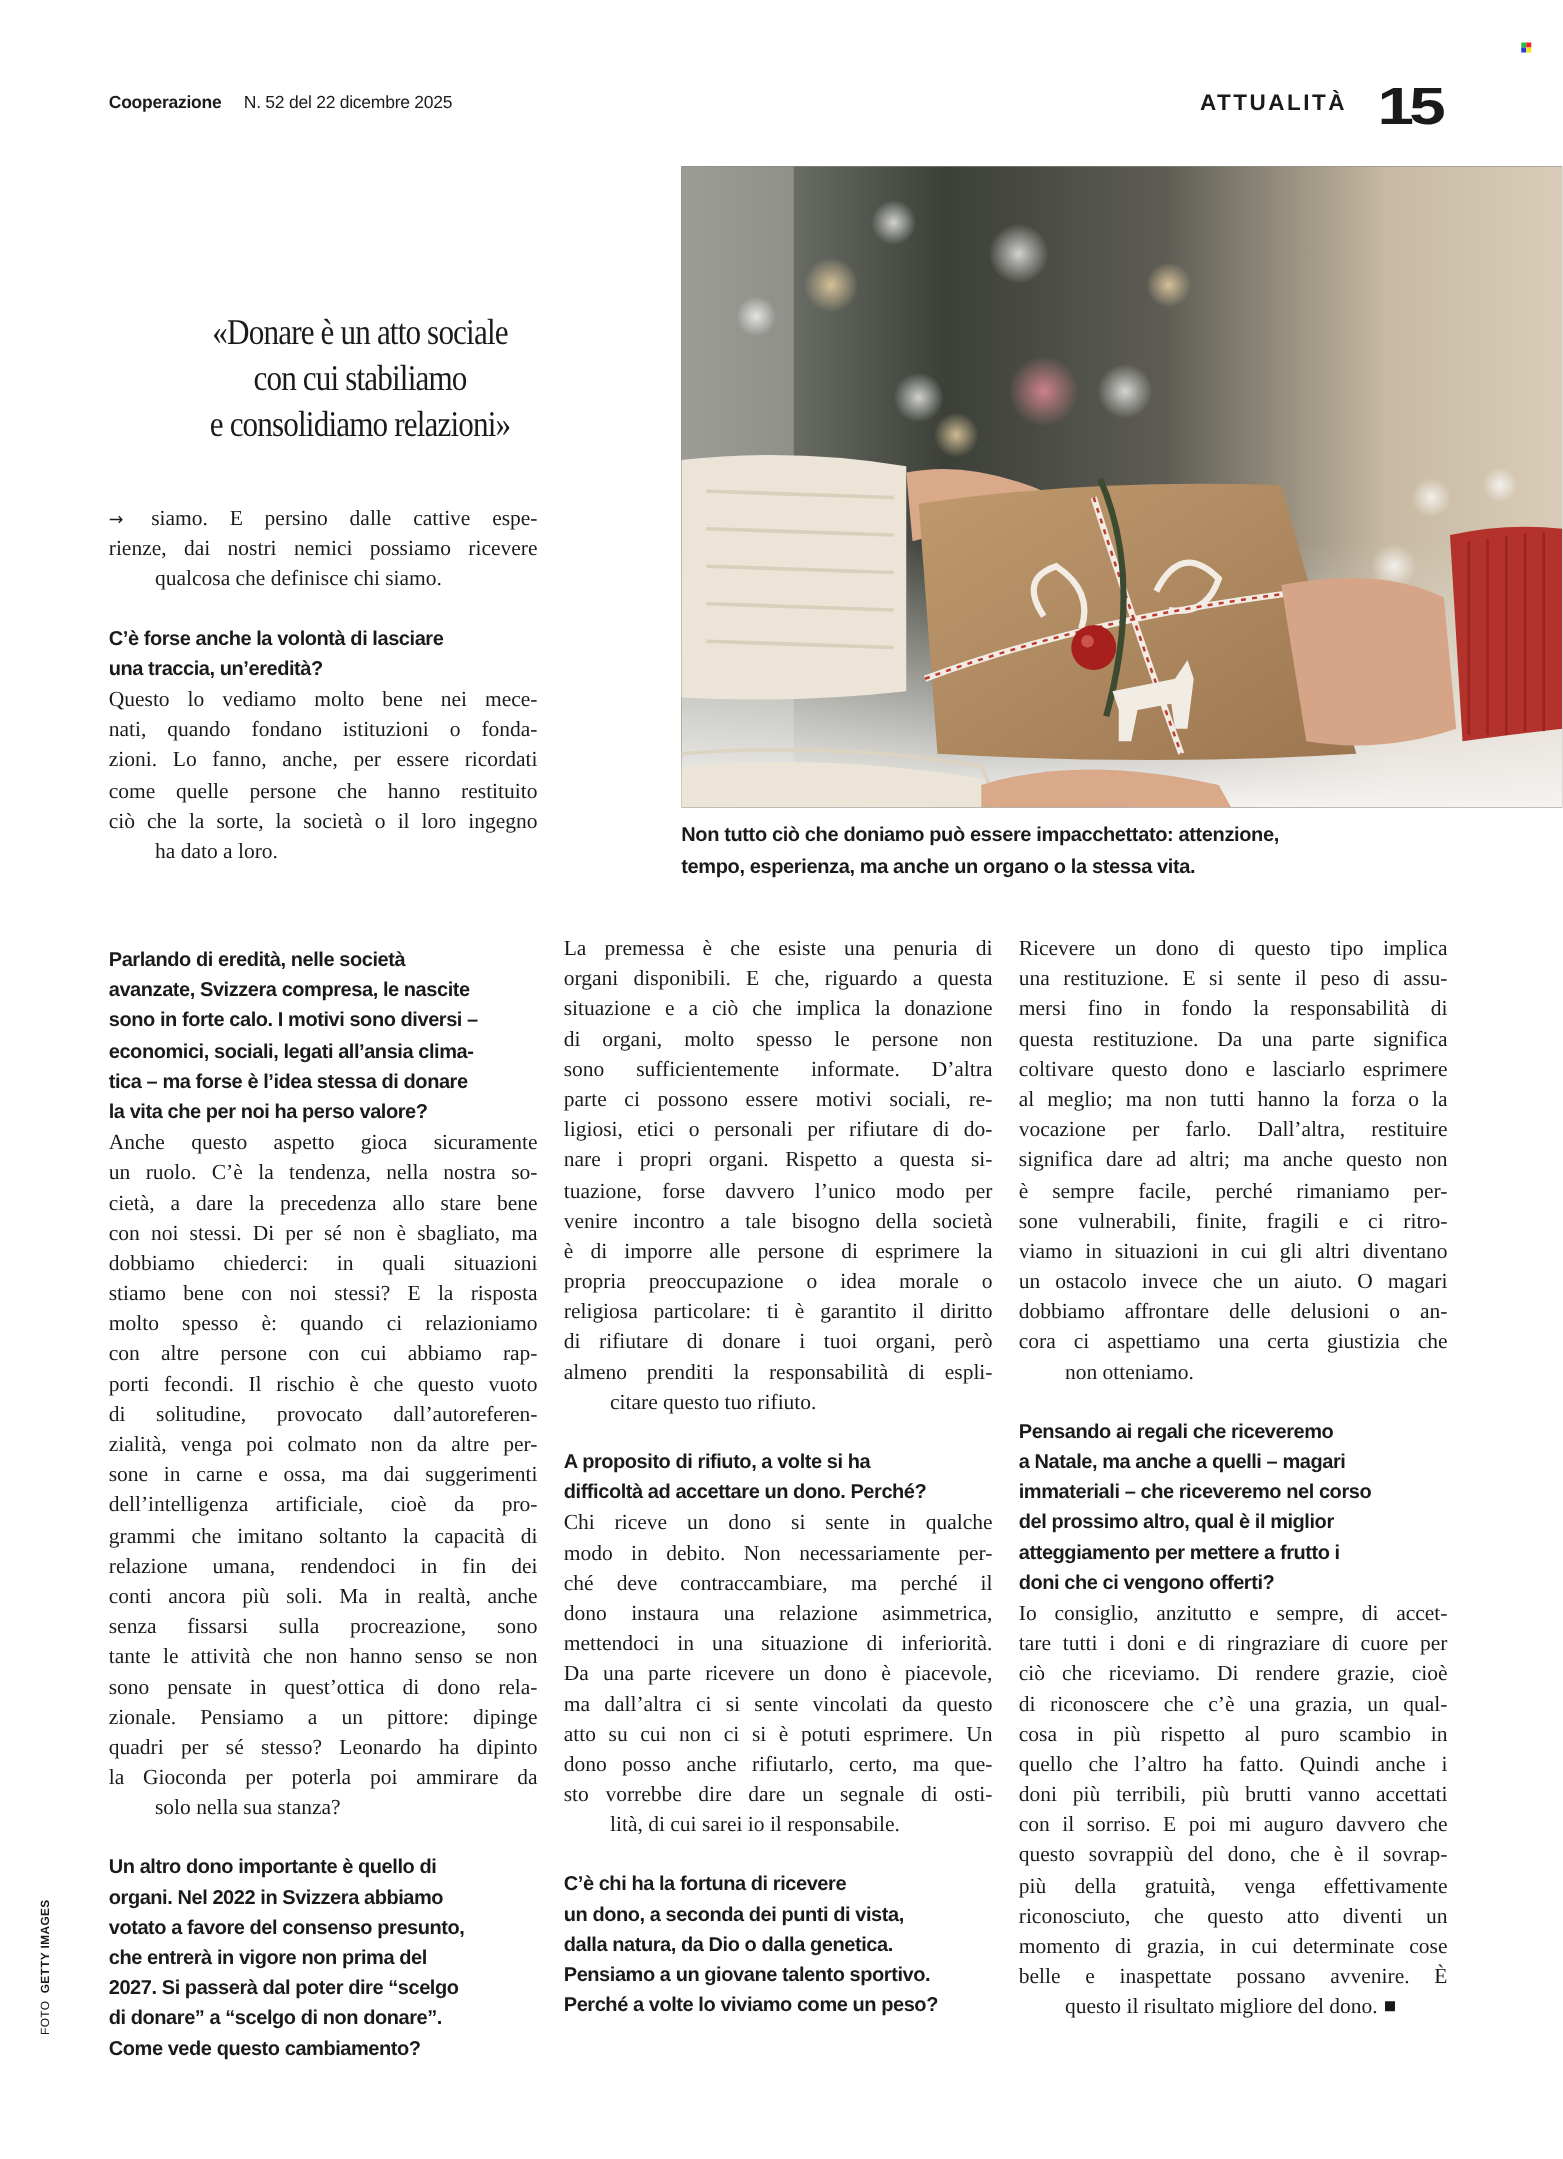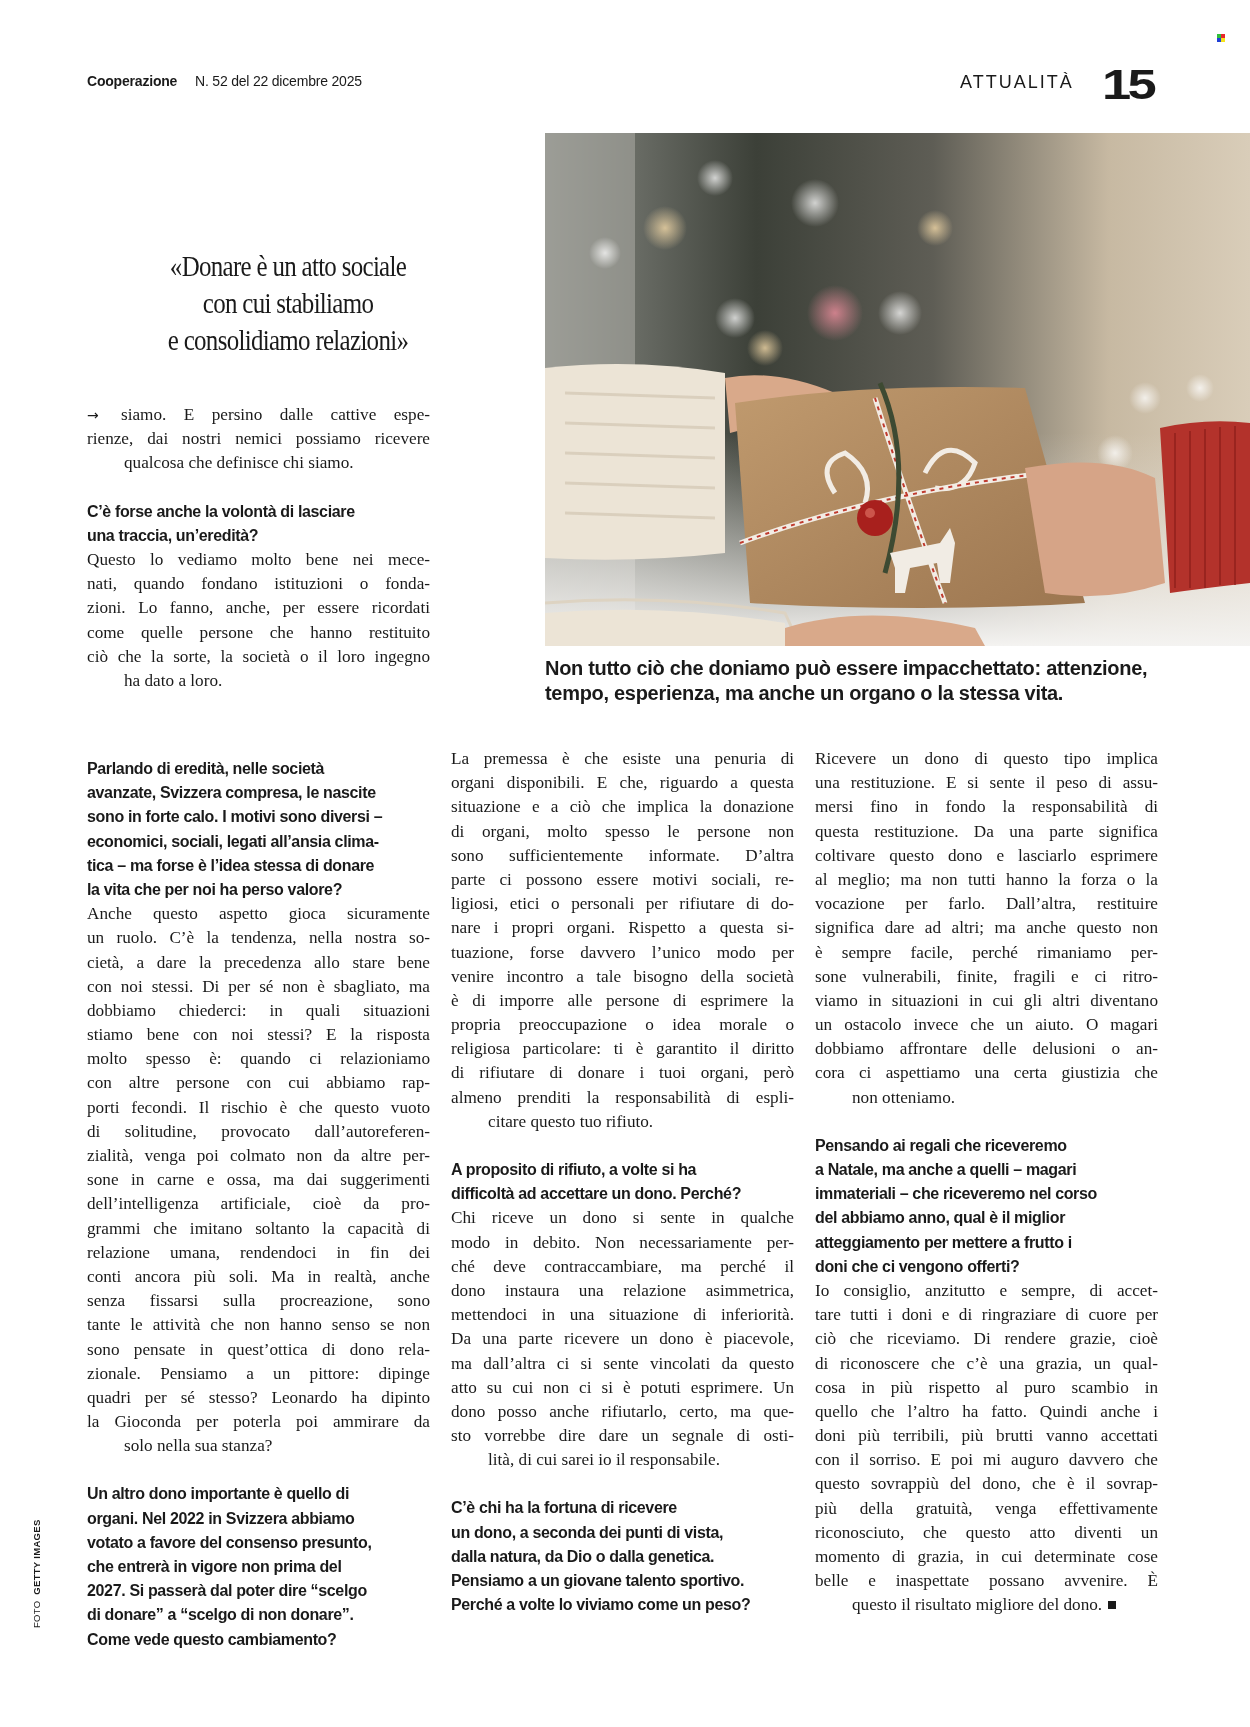--- a/index.html
+++ b/index.html
@@ -3,29 +3,29 @@
 <meta charset="utf-8">
 <style>
   html, body { margin:0; padding:0; background:#ffffff; }
   body { width:1250px; height:1727px; position:relative; overflow:hidden; color:#1a1a1a; }
   .abs { position:absolute; }
   .sans { font-family:"Liberation Sans", "DejaVu Sans", sans-serif; }
   .serif { font-family:"Liberation Serif", "DejaVu Serif", serif; }
 
   .hdr-mag { left:87px; top:73px; font-size:14px; font-weight:700; letter-spacing:-0.2px; }
   .hdr-issue { left:195px; top:73px; font-size:14px; letter-spacing:-0.2px; }
-  .hdr-section { left:960px; top:72px; font-size:18px; font-weight:400; letter-spacing:2px; }
+  .hdr-section { left:960px; top:72px; font-size:18px; font-weight:700; letter-spacing:2px; }
   .hdr-page { left:1102px; top:64px; font-size:42px; font-weight:900; letter-spacing:-3px; line-height:1; transform:scaleX(1.25); transform-origin:left; }
   .corner-mark { left:1217px; top:34px; width:8px; height:8px; }
   .corner-mark span { position:absolute; width:4px; height:4px; }
 
   .pullquote { left:88px; top:248px; width:400px; text-align:center; font-size:29px; line-height:37px; letter-spacing:-0.8px; transform:scaleX(0.86); transform-origin:center; }
 
   .photo { left:545px; top:133px; width:705px; height:513px; overflow:hidden; background:#6b6a62; }
-  .caption { left:545px; top:656px; width:700px; font-size:20px; font-weight:700; line-height:25px; letter-spacing:-0.3px; }
+  .caption { left:545px; top:656px; width:700px; font-size:16px; font-weight:700; line-height:25px; letter-spacing:-0.3px; }
 
   .col { position:absolute; }
   .line { display:block; white-space:nowrap; height:24.2px; line-height:24.2px; }
   .body-line { font-family:"Liberation Serif", "DejaVu Serif", serif; font-size:17.2px; text-align:justify; text-align-last:justify; }
   .body-line.last { text-align-last:left;margin-left:37px; }
   .q-line { font-family:"Liberation Sans", "DejaVu Sans", sans-serif; font-weight:700; font-size:16px; letter-spacing:-0.35px; }
   .gap { height:24px; }
   .arrow { display:inline-block; width:34px; font-family:"DejaVu Sans", sans-serif; font-size:14px; }
   .credit { left:31px; top:1628px; transform:rotate(-90deg); transform-origin:left top; font-size:9.5px; letter-spacing:0.3px; white-space:nowrap; }
   .credit b { font-weight:700; }
@@ -260,21 +260,21 @@
     <span class="line body-line">sone vulnerabili, finite, fragili e ci ritro-</span>
     <span class="line body-line">viamo in situazioni in cui gli altri diventano</span>
     <span class="line body-line">un ostacolo invece che un aiuto. O magari</span>
     <span class="line body-line">dobbiamo affrontare delle delusioni o an-</span>
     <span class="line body-line">cora ci aspettiamo una certa giustizia che</span>
     <span class="line body-line last">non otteniamo.</span>
     <div class="gap"></div>
     <span class="line q-line">Pensando ai regali che riceveremo</span>
     <span class="line q-line">a Natale, ma anche a quelli – magari</span>
     <span class="line q-line">immateriali – che riceveremo nel corso</span>
-    <span class="line q-line">del abbiamo anno, qual è il miglior</span>
+    <span class="line q-line">del prossimo altro, qual è il miglior</span>
     <span class="line q-line">atteggiamento per mettere a frutto i</span>
     <span class="line q-line">doni che ci vengono offerti?</span>
     <span class="line body-line">Io consiglio, anzitutto e sempre, di accet-</span>
     <span class="line body-line">tare tutti i doni e di ringraziare di cuore per</span>
     <span class="line body-line">ciò che riceviamo. Di rendere grazie, cioè</span>
     <span class="line body-line">di riconoscere che c’è una grazia, un qual-</span>
     <span class="line body-line">cosa in più rispetto al puro scambio in</span>
     <span class="line body-line">quello che l’altro ha fatto. Quindi anche i</span>
     <span class="line body-line">doni più terribili, più brutti vanno accettati</span>
     <span class="line body-line">con il sorriso. E poi mi auguro davvero che</span>

